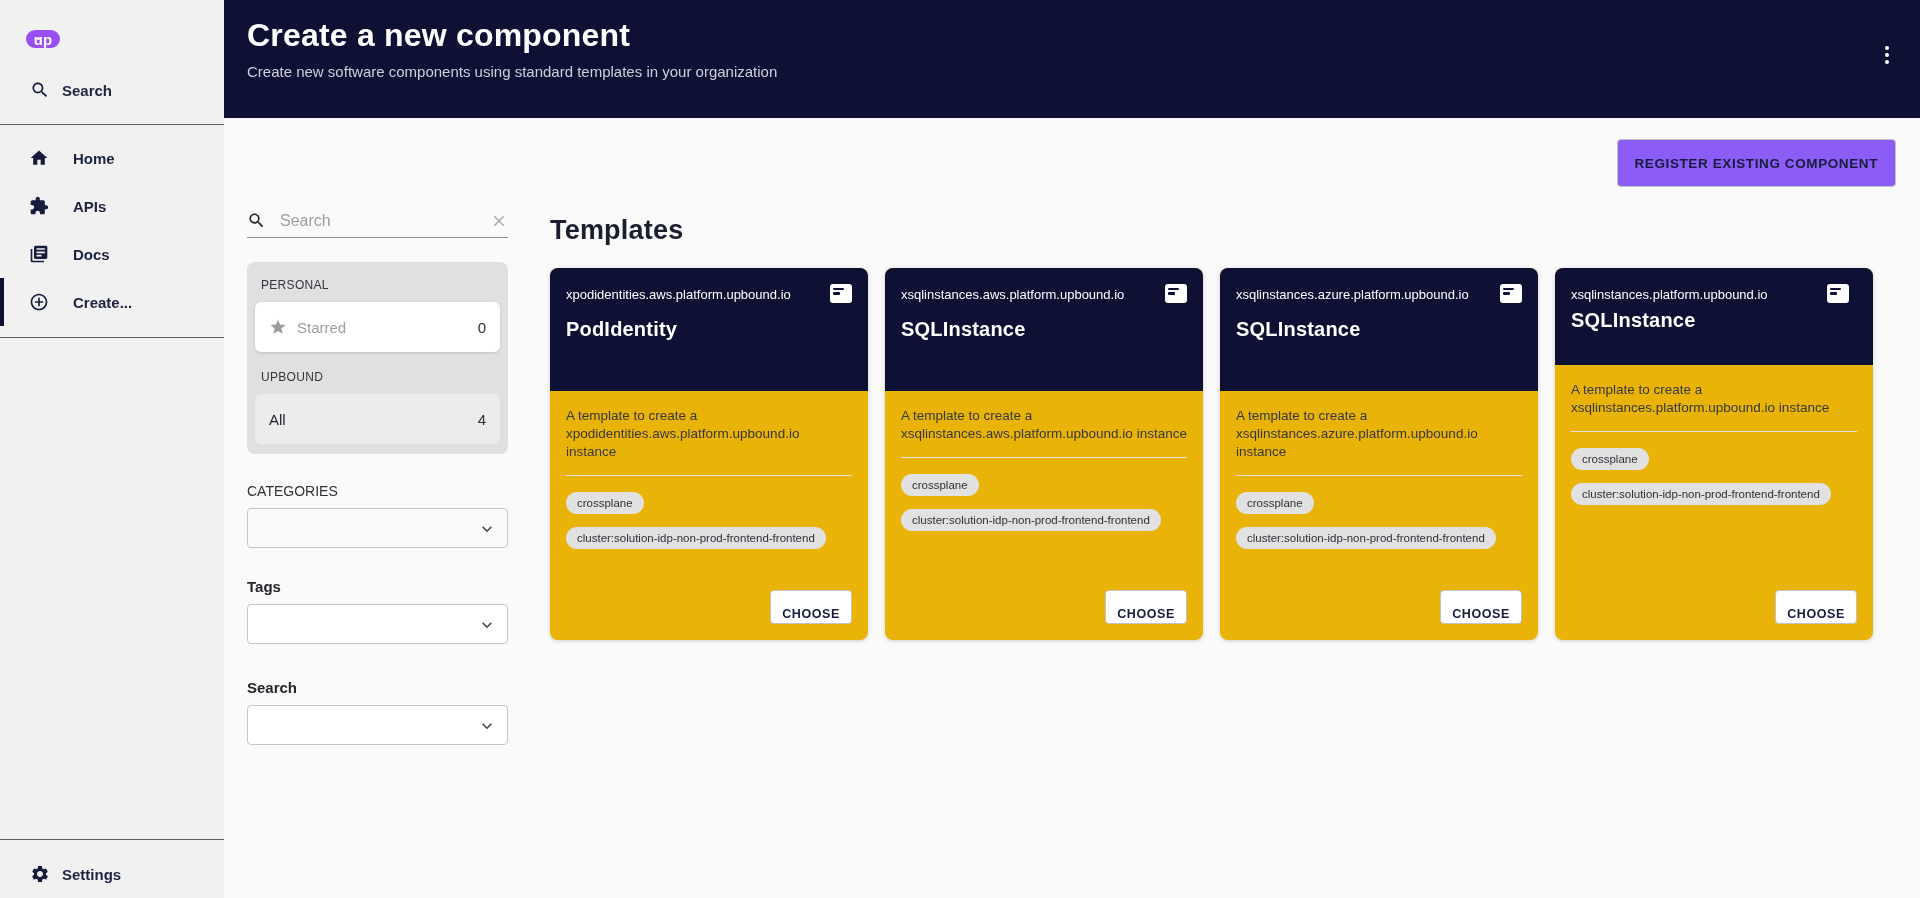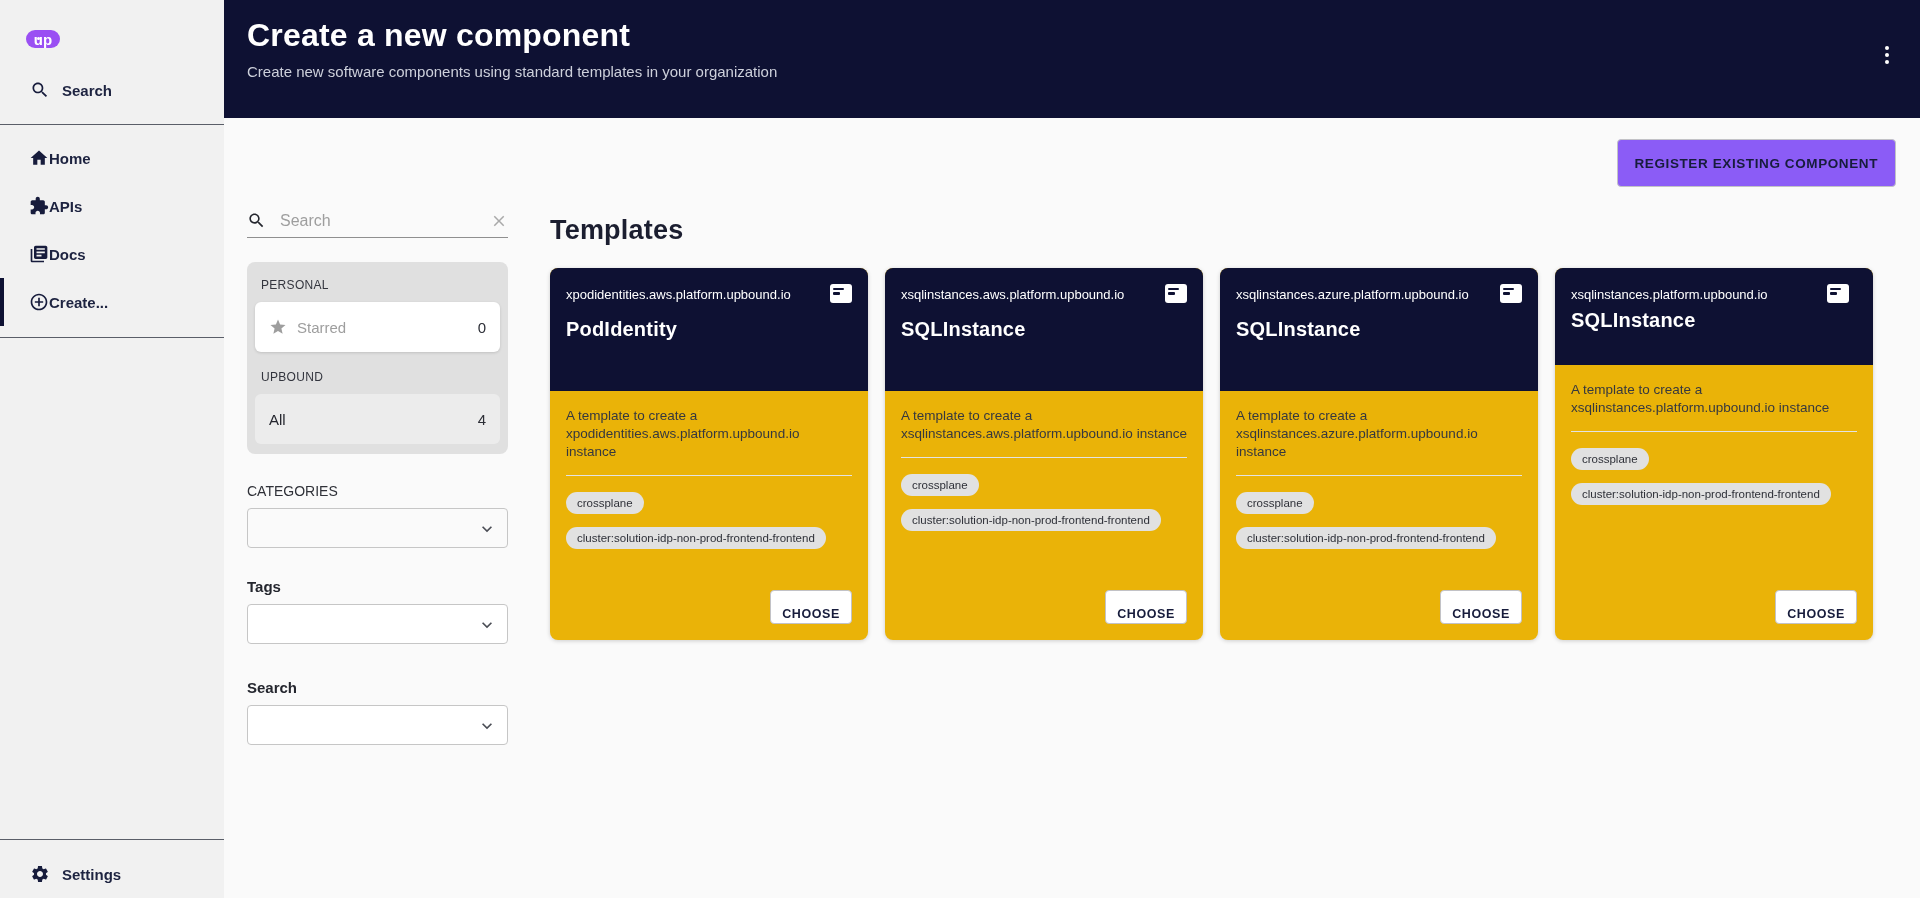--- a/index.html
+++ b/index.html
@@ -15,21 +15,21 @@
   .logo{width:34px;height:18px;margin:30px 0 0 26px;background:#9a4ff3;border-radius:9px;
     color:#fff;font-weight:bold;font-size:15px;display:flex;align-items:flex-end;justify-content:center;
     position:relative;cursor:pointer;padding-top:13px}
   .logo::after{content:"";position:absolute;top:7px;left:11px;width:3px;height:3px;border-radius:50%;background:#fff}
   .side-item{height:44px;display:flex;align-items:center;gap:12px;padding-left:30px;
     font-size:15px;font-weight:bold;color:#1d2340;cursor:pointer}
   .side-search{margin-top:20px}
   .side-divider{height:1px;background:#5a5e68;flex-shrink:0}
   .d1{margin-top:12px}
   .side-nav{margin-top:9px}
-  .nav-item{height:48px;display:flex;align-items:center;gap:0;padding-left:29px;
+  .nav-item{height:48px;display:flex;align-items:center;gap:24px;padding-left:29px;
     font-size:15px;font-weight:bold;color:#1d2340;cursor:pointer;position:relative}
   .nav-item.active{box-shadow:inset 4px 0 0 #0e1133}
   .d2{margin-top:11px}
   .side-spacer{flex:1}
   .side-settings{margin-top:10px;height:48px}
   .side-ico{color:#171c3c}
 
   
   .rightcol{flex:1;display:flex;flex-direction:column;min-width:0}
 

